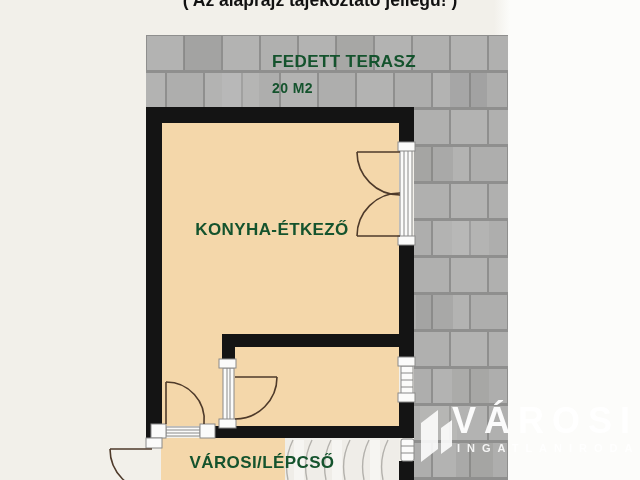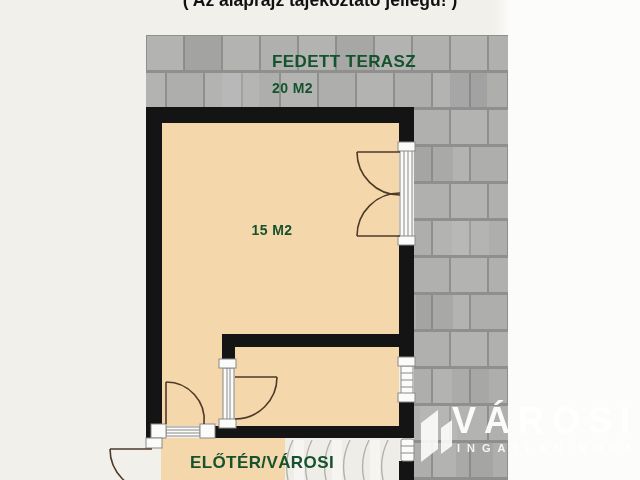--- a/index.html
+++ b/index.html
@@ -167,25 +167,25 @@
   </svg>
 
   <div class="note">( Az alaprajz tájékoztató jellegű! )</div>
 
   <div class="label" style="left:344px;top:48px;line-height:27px;">
     <div>FEDETT TERASZ</div>
     <div class="area">20 M2</div>
   </div>
 
   <div class="label" style="left:272px;top:218px;">
-    <div class="area">15 M2</div>
+    <div>KONYHA-ÉTKEZŐ</div>
   </div>
 
 
   <div class="label" style="left:262px;top:451px;">
-    <div>ELŐTÉR/VÁROSI</div>
+    <div>VÁROSI/LÉPCSŐ</div>
     <div class="area">4 M2</div>
   </div>
 
   <div class="wm-brand">VÁROSI</div>
   <div class="wm-sub">INGATLANIRODA</div>
 
 </div>
 
 </body></html>

